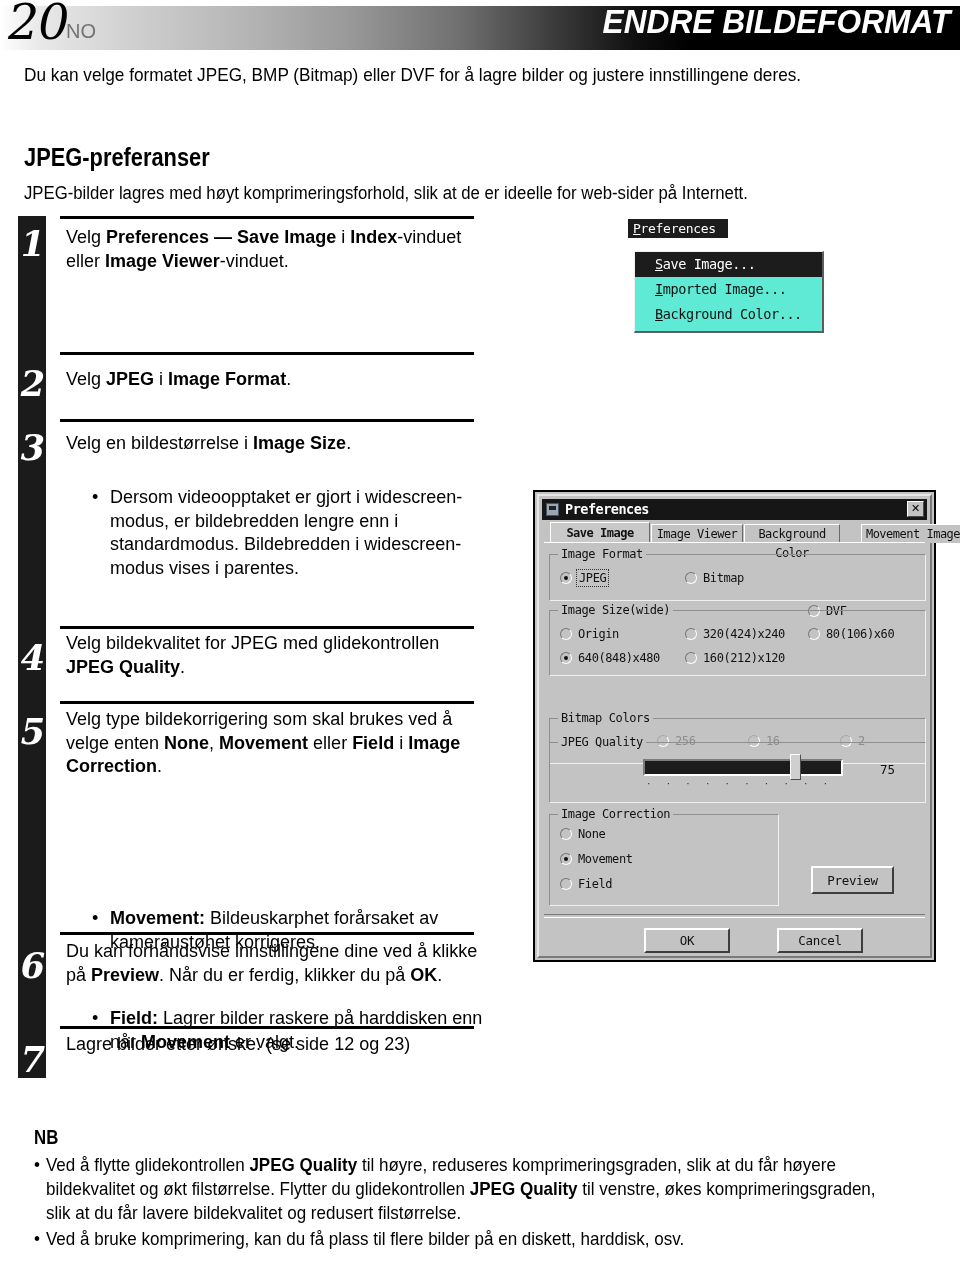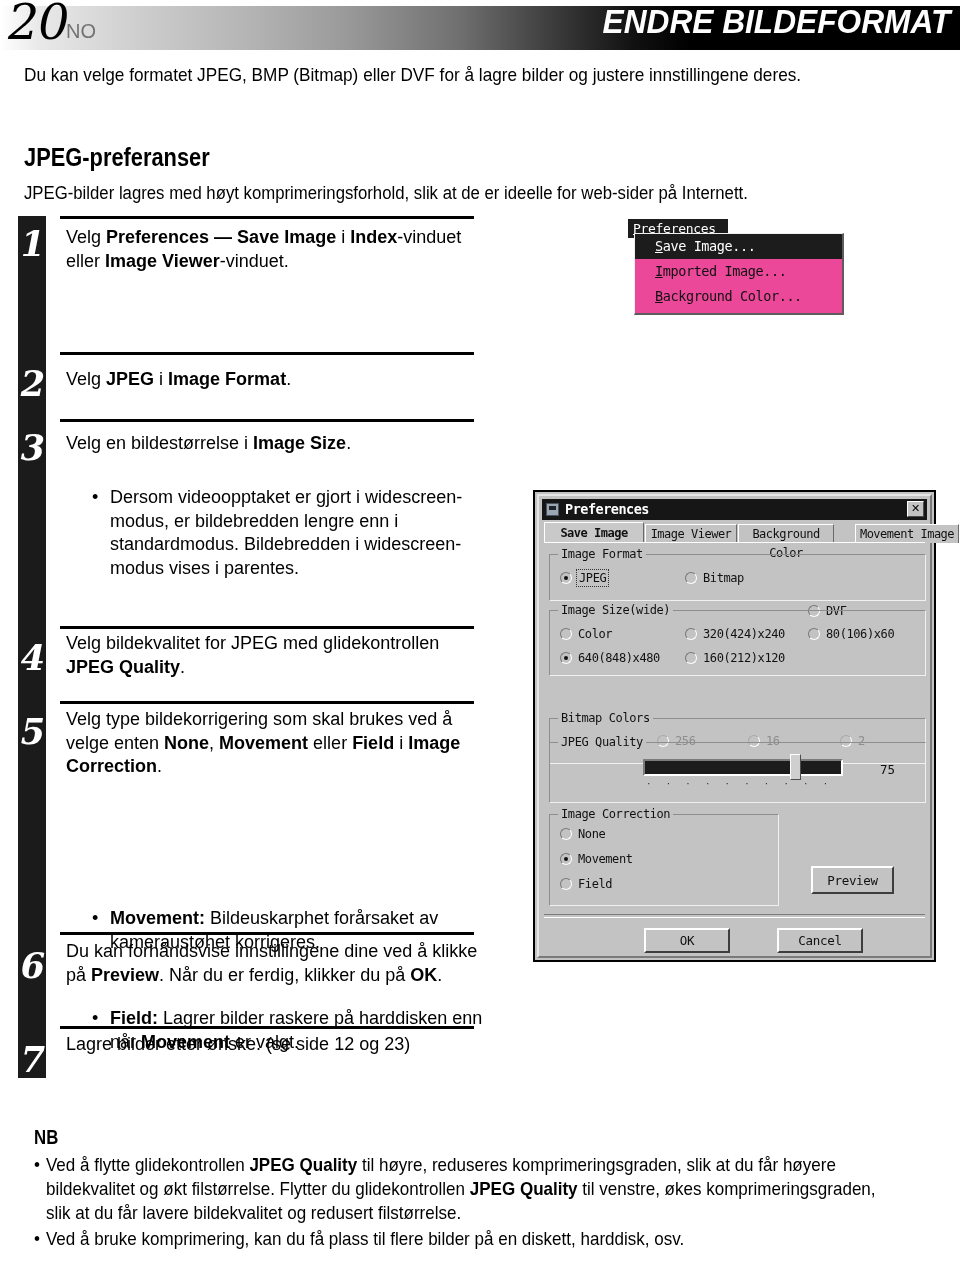--- a/index.html
+++ b/index.html
@@ -36,21 +36,21 @@
   .steprule{position:absolute;left:60px;height:3px;background:#000;}
   .bullet{position:relative;padding-left:20px;}
   .bullet:before{content:"\2022";position:absolute;left:2px;top:0;}
   b{font-weight:bold;}
 
   
   .menushot{position:absolute;left:628px;top:219px;width:216px;height:105px;}
   .menu-title{position:absolute;left:0;top:0;width:100px;height:19px;background:#1c1c1c;
     color:#fff;font-family:"DejaVu Sans Mono",monospace;font-size:13px;line-height:19px;padding-left:5px;
     box-sizing:border-box;letter-spacing:-0.3px;}
-  .menu-body{position:absolute;left:6px;top:14px;width:210px;height:82px;background:#ec4899;
+  .menu-body{position:absolute;left:6px;top:32px;width:190px;height:82px;background:#5eead4;
     border-top:1px solid #efefef;border-left:1px solid #efefef;
     border-right:2px solid #5d5d5d;border-bottom:2px solid #5d5d5d;box-sizing:border-box;}
   .menu-item{height:25px;line-height:25px;padding-left:20px;font-family:"DejaVu Sans Mono",monospace;
     font-size:13.5px;color:#111;letter-spacing:-0.4px;box-sizing:border-box;}
   .menu-item.sel{background:#1c1c1c;color:#fff;}
   .u{text-decoration:underline;}
 
   
   .dlg{position:absolute;left:533px;top:490px;width:403px;height:472px;background:#c3c3c3;
     border:2px solid #000;box-sizing:border-box;
@@ -62,21 +62,21 @@
   .tb-icon{position:absolute;left:4px;top:4px;width:13px;height:13px;background:#9aa6b4;
     border:1px solid #4a5460;box-sizing:border-box;}
   .tb-icon:after{content:"";position:absolute;left:2px;top:2px;width:7px;height:4px;background:#20242a;}
   .tb-text{position:absolute;left:23px;top:2px;color:#fff;font-size:13.5px;font-weight:bold;
     font-family:"DejaVu Sans Mono",monospace;letter-spacing:-0.5px;}
   .tb-close{position:absolute;right:3px;top:2px;width:17px;height:16px;background:#c3c3c3;
     border-top:1px solid #fff;border-left:1px solid #fff;border-right:1px solid #4a4a4a;
     border-bottom:1px solid #4a4a4a;box-sizing:border-box;text-align:center;
     font-size:11px;line-height:14px;font-family:"DejaVu Sans",sans-serif;color:#000;font-weight:bold;}
 
-  .tabs{position:absolute;left:5px;top:26px;right:5px;height:21px;}
+  .tabs{position:absolute;left:11px;top:26px;right:5px;height:21px;}
   .tab{position:absolute;top:2px;height:19px;line-height:19px;background:#c3c3c3;
     border-top:1px solid #fff;border-left:1px solid #fff;border-right:1px solid #6a6a6a;
     box-sizing:border-box;text-align:center;font-size:12px;letter-spacing:-0.5px;}
   .tab.active{top:0;height:21px;line-height:21px;font-weight:bold;background:#c9c9c9;}
   .tabline{position:absolute;left:5px;top:46px;right:5px;height:1px;background:#fff;}
 
   .grp{position:absolute;border-top:1px solid #8e8e8e;border-left:1px solid #8e8e8e;
     border-right:1px solid #f0f0f0;border-bottom:1px solid #f0f0f0;}
   .grp-lbl{position:absolute;top:-8px;left:8px;background:#c3c3c3;padding:0 3px;font-size:12px;
     letter-spacing:-0.4px;}
@@ -189,21 +189,21 @@
 
     <div class="grp" style="left:10px;top:58px;width:375px;height:45px;">
       <span class="grp-lbl">Image Format</span>
       <div class="rb on" style="left:10px;top:16px;"><i></i><span class="focusbox">JPEG</span></div>
       <div class="rb" style="left:135px;top:16px;"><i></i><span>Bitmap</span></div>
       <div class="rb" style="left:258px;top:16px;margin-top:33px;"><i></i><span>DVF</span></div>
     </div>
 
     <div class="grp" style="left:10px;top:114px;width:375px;height:64px;">
       <span class="grp-lbl">Image Size(wide)</span>
-      <div class="rb" style="left:10px;top:16px;"><i></i><span>Color</span></div>
+      <div class="rb" style="left:10px;top:16px;"><i></i><span>Origin</span></div>
       <div class="rb" style="left:135px;top:16px;"><i></i><span>320(424)x240</span></div>
       <div class="rb" style="left:258px;top:16px;"><i></i><span>80(106)x60</span></div>
       <div class="rb on" style="left:10px;top:40px;"><i></i><span>640(848)x480</span></div>
       <div class="rb" style="left:135px;top:40px;"><i></i><span>160(212)x120</span></div>
     </div>
 
     <div class="grp" style="left:10px;top:190px;width:375px;height:44px;margin-top:32px;">
       <span class="grp-lbl">Bitmap Colors</span>
       <div class="rb dim on" style="left:10px;top:15px;"><i></i><span>16 Mil</span></div>
       <div class="rb dim" style="left:107px;top:15px;"><i></i><span>256</span></div>

